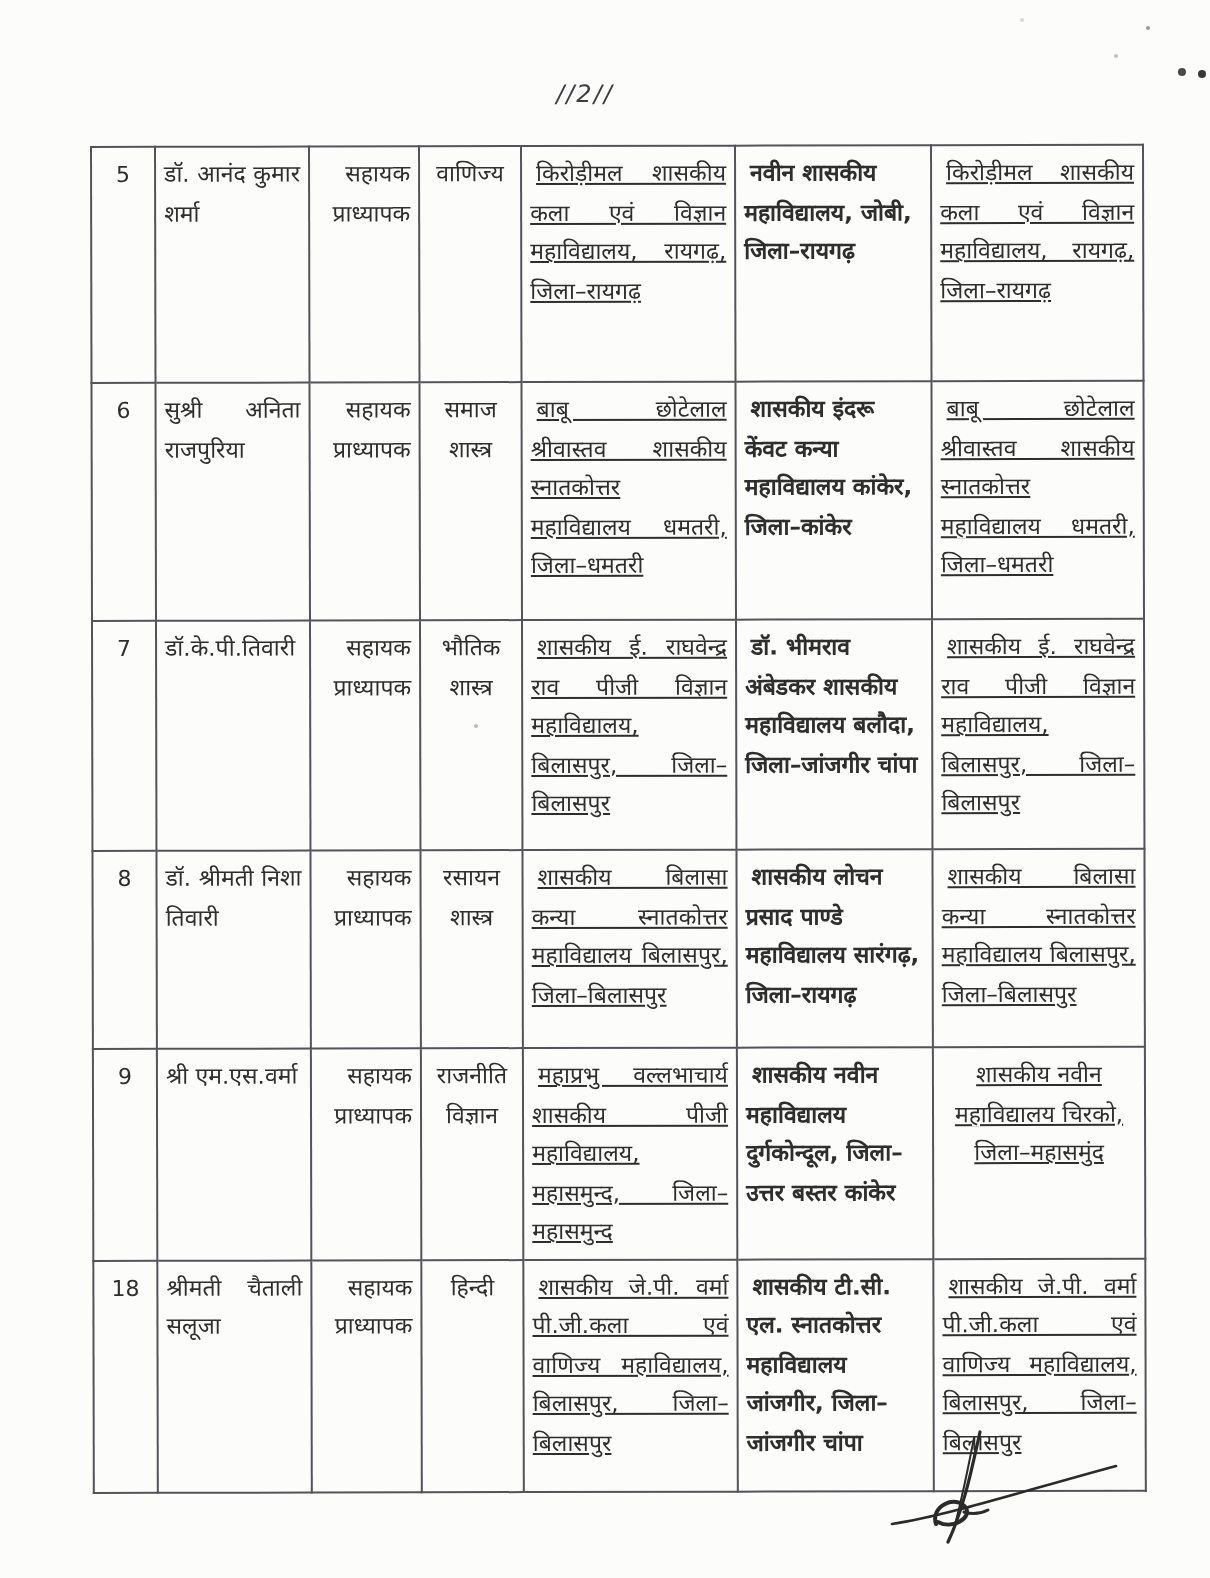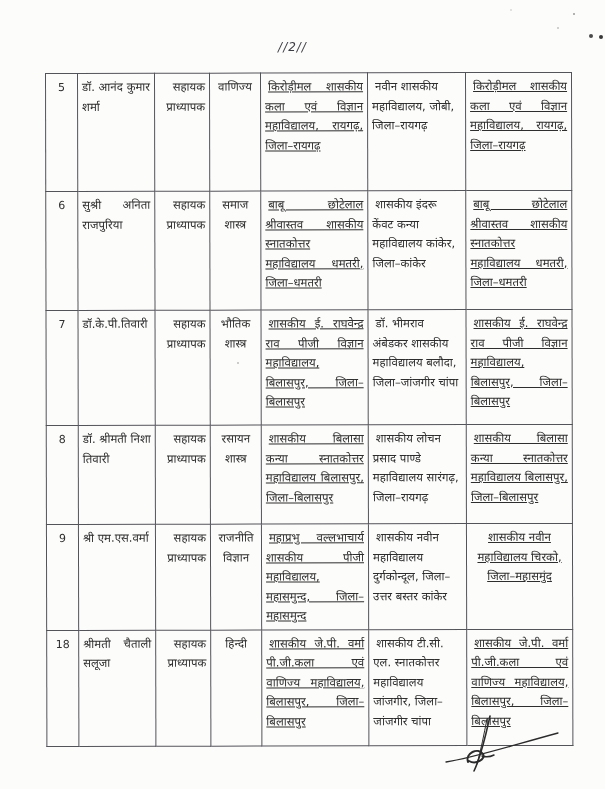--- a/index.html
+++ b/index.html
@@ -25,21 +25,21 @@
     padding:4px 4px 3px 4px;
     font-size:11.5px;line-height:19.5px;
     overflow:hidden;
     word-break:normal;
   }
   td.c-sno{text-align:center;font-size:11px;}
   td.c-name{text-align:justify;margin-top:44px;}
   td.c-desig{text-align:right;}
   td.c-subject{text-align:center;}
   td.c-clg{text-align:justify;text-indent:3px;text-decoration:underline;}
-  td.c-clg-left{text-align:left;text-indent:3px;}
+  td.c-clg-left{text-align:left;text-indent:3px;font-weight:bold;}
   td.center{text-align:center;text-indent:0;margin-left:27px;}
   tr.r1{height:118px;} tr.r2{height:119px;} tr.r3{height:115px;}
   tr.r4{height:99px;}  tr.r5{height:87px;}  tr.r6{height:116px;}
   .signature{
     position:absolute;left:438px;top:712px;width:128px;height:62px;
   }
   .speck{
     position:absolute;left:573px;top:13px;width:2px;height:2px;
     background:#9a9a9a;border-radius:1px;
     box-shadow:

